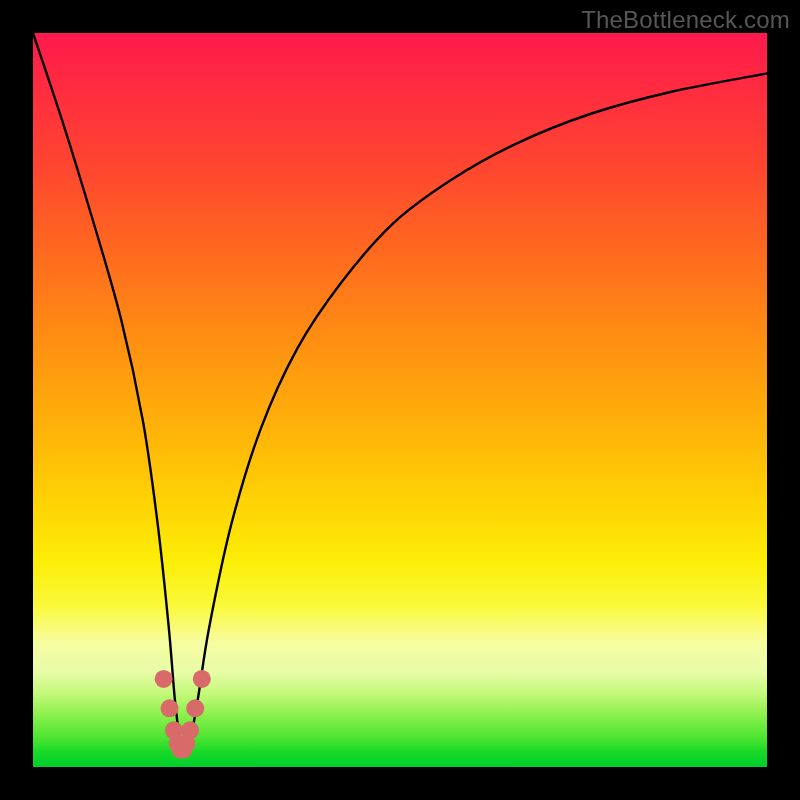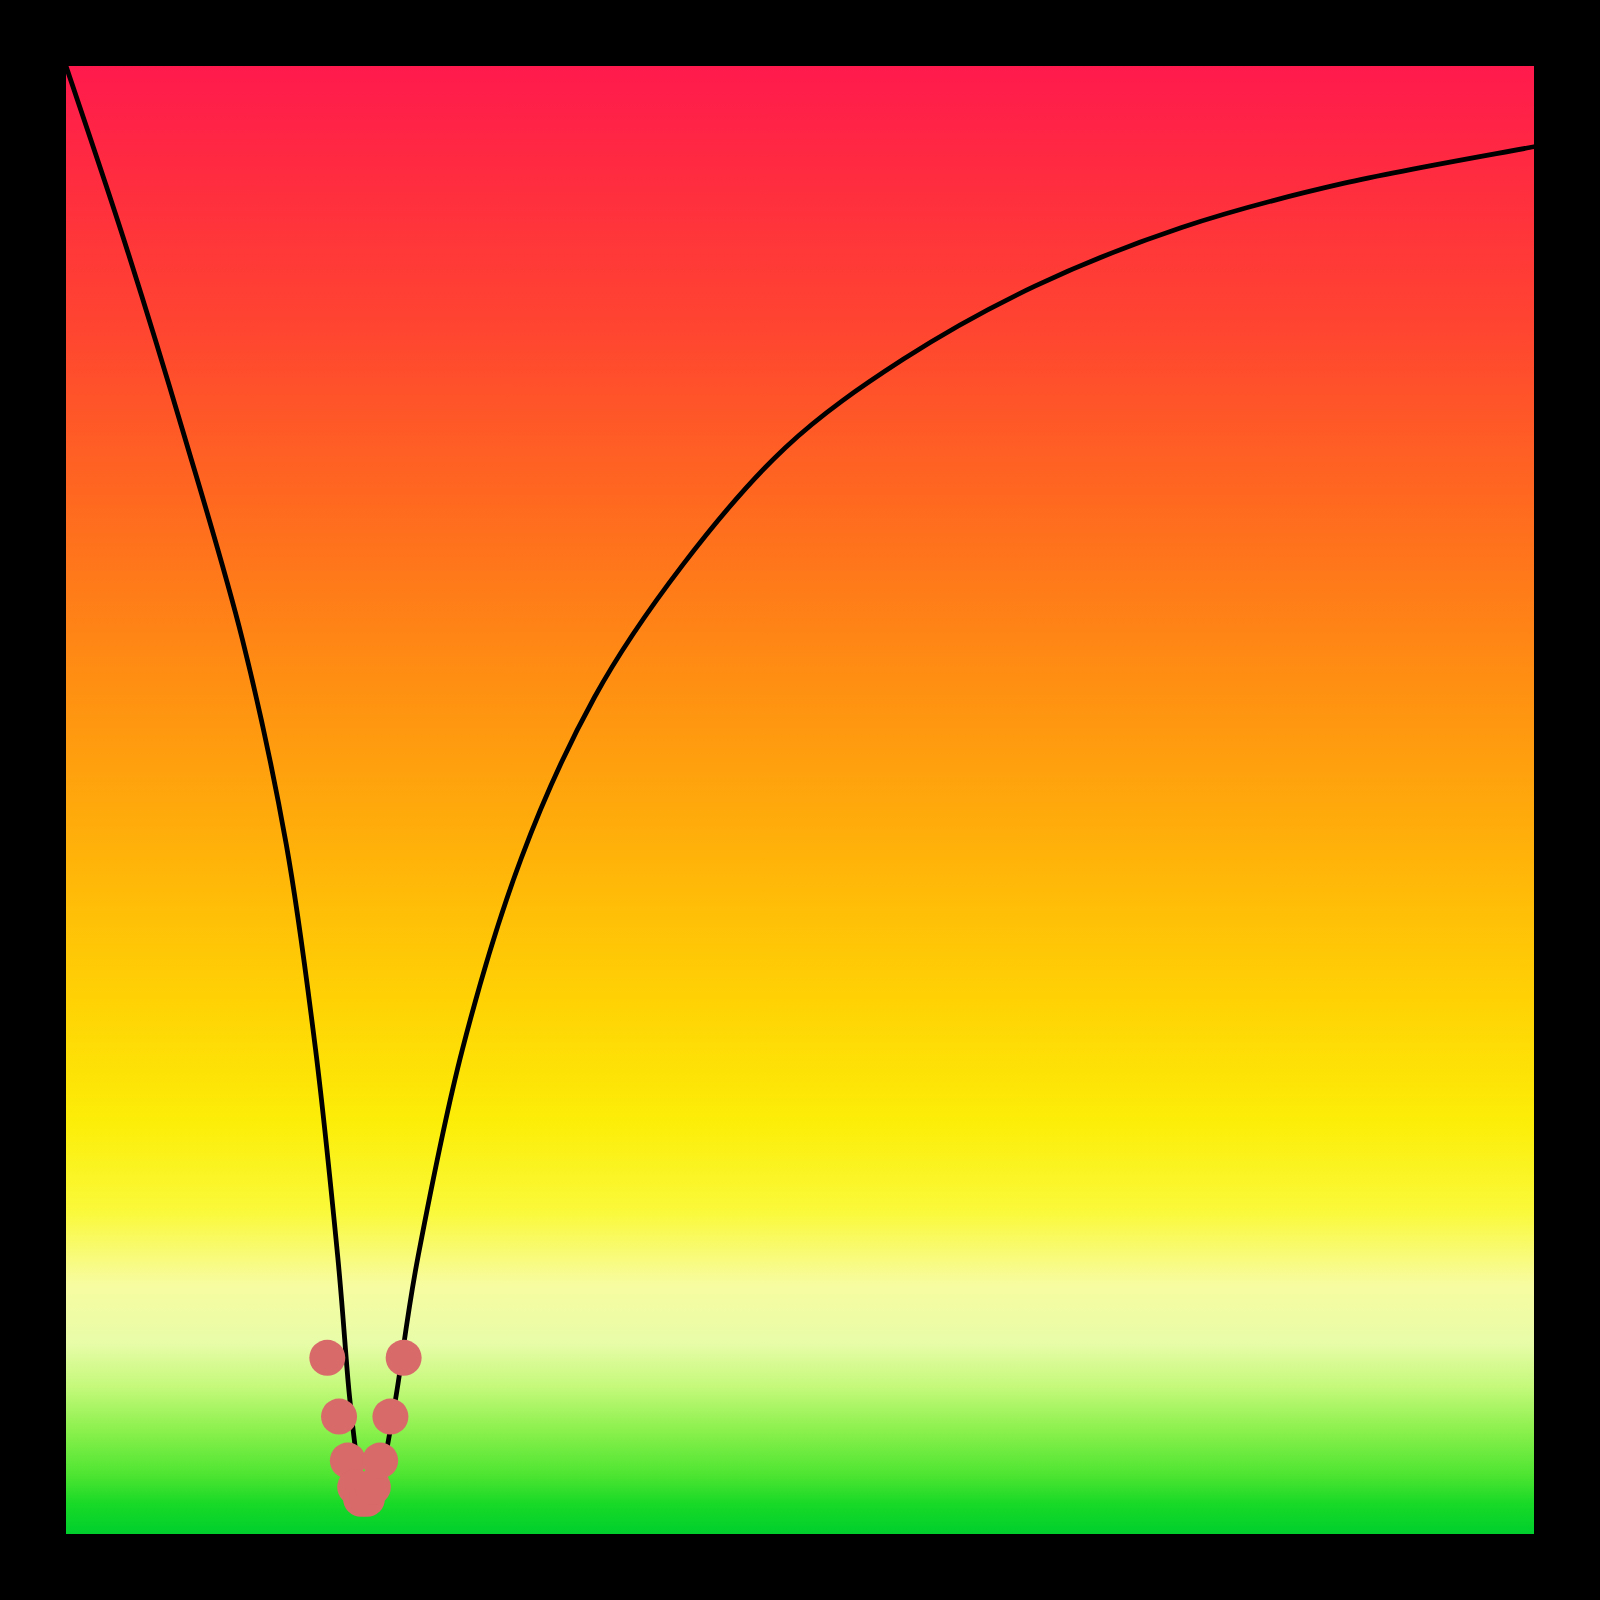--- a/index.html
+++ b/index.html
@@ -79,13 +79,14 @@
           <circle cx="144.60" cy="710.51" r="9" fill="#d86a6a"></circle>
           <circle cx="147.53" cy="716.38" r="9" fill="#d86a6a"></circle>
           <circle cx="150.47" cy="716.38" r="9" fill="#d86a6a"></circle>
           <circle cx="153.41" cy="710.51" r="9" fill="#d86a6a"></circle>
           <circle cx="157.08" cy="697.30" r="9" fill="#d86a6a"></circle>
           <circle cx="162.21" cy="675.28" r="9" fill="#d86a6a"></circle>
           <circle cx="168.82" cy="645.92" r="9" fill="#d86a6a"></circle>
         </g>
     </svg>
   </div>
+  <div class="watermark">TheBottleneck.com</div>
 </div>
 
 </body></html>

